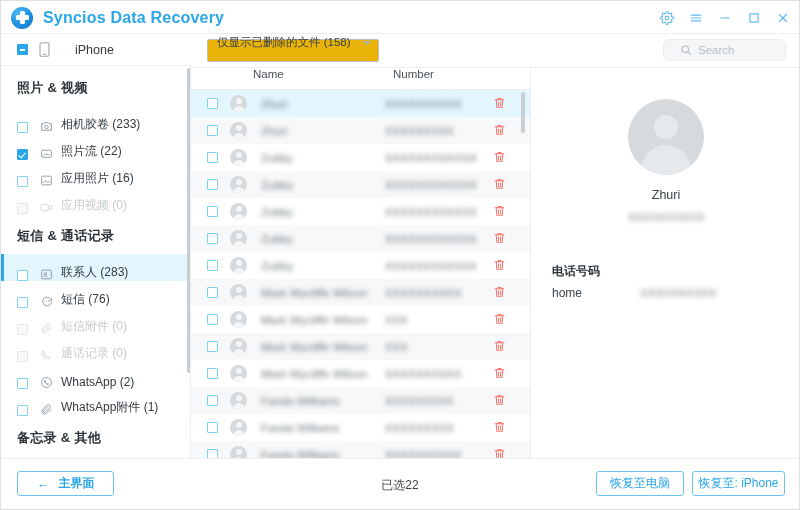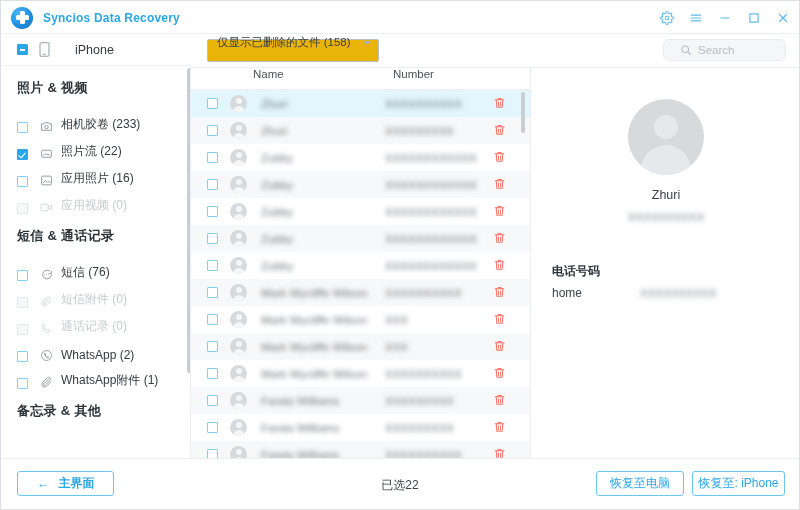--- a/index.html
+++ b/index.html
@@ -32,21 +32,21 @@
     background: radial-gradient(circle at 32% 28%, #49b9f5 0%, #1e8fe0 55%, #1472c4 100%);
     position: relative; flex: none;
   }
   .logo::before, .logo::after {
     content: ""; position: absolute; background: #ffffff; border-radius: 1.5px;
   }
   .logo::before { left: 8.5px; top: 4.5px; width: 5px; height: 13px; }
   .logo::after  { left: 4.5px; top: 8.5px; width: 13px; height: 5px; }
   .app-title {
     margin-left: 10px;
-    color: #2ba6e8; font-size: 12px; font-weight: bold;
+    color: #2ba6e8; font-size: 16px; font-weight: bold;
     letter-spacing: .2px; white-space: nowrap;
   }
   .winctl {
     position: absolute; right: 8px; top: 0; height: 33px;
     display: flex; align-items: center; gap: 9px;
   }
   .wbtn {
     width: 20px; height: 20px; display: flex;
     align-items: center; justify-content: center;
     color: #5cb8ec; position: relative;
@@ -368,20 +368,31 @@
             <rect x="2" y="6" width="13" height="12" rx="2"></rect>
               <path d="M15 11l6-3.5v9L15 13z"></path>
           </svg>
         </div>
         <div class="slabel">应用视频 (0)</div>
       </div>
     </div>
 
     <div>
       <div class="grp-title">短信 &amp; 通话记录</div>
+      <div class="snav active">
+        <div class="cb"></div>
+        <div class="sicon">
+          <svg width="13" height="13" viewBox="0 0 24 24" fill="none" stroke="currentColor" stroke-width="1.7">
+            <rect x="3" y="4" width="18" height="16" rx="2"></rect>
+              <circle cx="10" cy="11" r="2.3"></circle>
+              <path d="M6.5 17c.8-1.8 2-2.6 3.5-2.6s2.7.8 3.5 2.6"></path>
+          </svg>
+        </div>
+        <div class="slabel">联系人 (283)</div>
+      </div>
       <div class="snav">
         <div class="cb"></div>
         <div class="sicon">
           <svg width="13" height="13" viewBox="0 0 24 24" fill="none" stroke="currentColor" stroke-width="1.7">
             <path d="M21 12a8 8 0 1 1-3.2-6.4"></path>
               <path d="M21 5v5h-5"></path>
               <circle cx="8.5" cy="12" r=".9" fill="currentColor" stroke="none"></circle>
               <circle cx="12" cy="12" r=".9" fill="currentColor" stroke="none"></circle>
               <circle cx="15.5" cy="12" r=".9" fill="currentColor" stroke="none"></circle>
           </svg>

